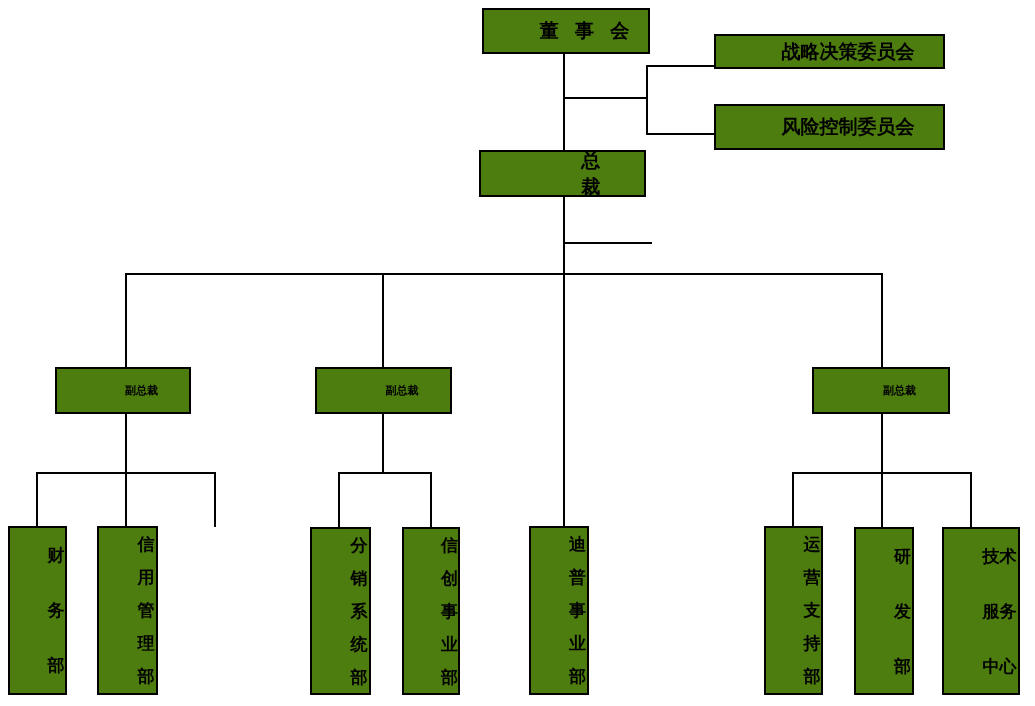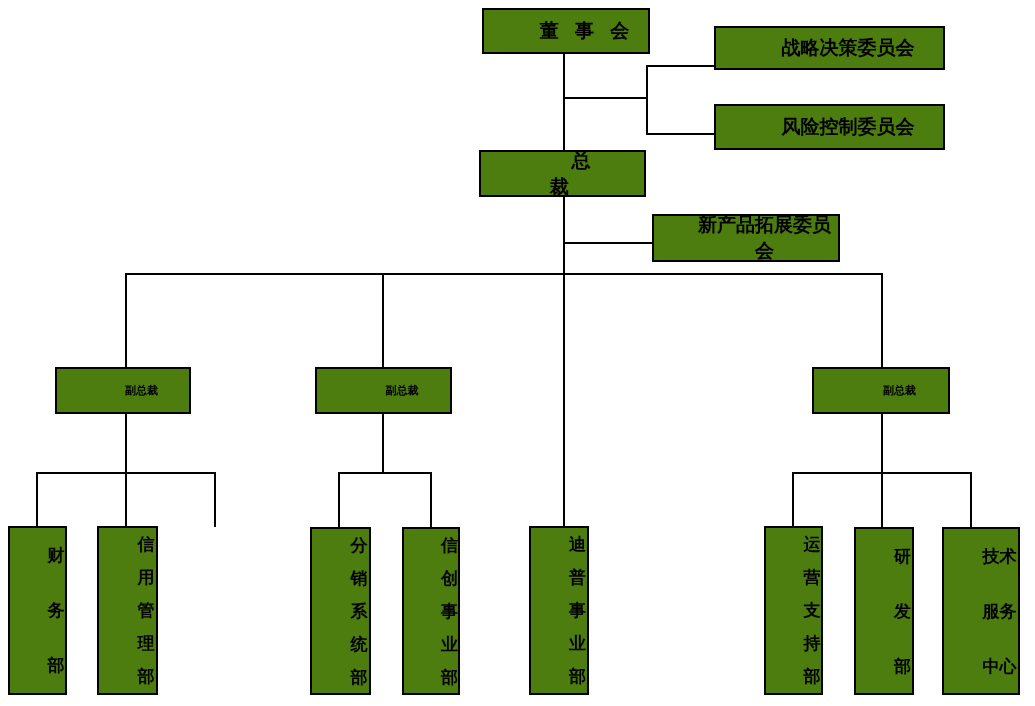--- a/index.html
+++ b/index.html
@@ -29,21 +29,21 @@
   }
   .node span {
     display: block;
     white-space: pre-line;
   }
   .h1-size { font-size: 19px; font-weight: 600; }
   .h2-size { font-size: 19px; font-weight: 600; }
   .vp-size { font-size: 11px; font-weight: 600; }
   .dept    { font-size: 17px; font-weight: 600; }
   .ls-board span     { letter-spacing: 0.85em; text-indent: 0.85em; }
-  .ls-president span { letter-spacing: 2.3em;  text-indent: 2.3em; }
+  .ls-president span { letter-spacing: 2.3em;  text-indent: 2.3em; text-align: right; }
   .rows3 span { line-height: 55px; }
   .rows4 span { line-height: 41px; }
   .rows5 span { line-height: 33px; }
   .line {
     position: absolute;
     background: #000000;
   }
   .line.h { height: 2px; }
   .line.v { width: 2px; }
 </style>
@@ -73,35 +73,32 @@
   <div class="line v" style="left:430px; top:472px; height:55px"></div>
   <div class="line v" style="left:881px; top:414px; height:113px"></div>
   <div class="line h" style="left:792px; top:472px; width:180px"></div>
   <div class="line v" style="left:792px; top:472px; height:55px"></div>
   <div class="line v" style="left:970px; top:472px; height:55px"></div>
 
   <div class="node h1-size ls-board" style="left:482px; top:8px; width:168px; height:46px">
     <span>董事会</span>
   </div>
 
-  <div class="node h2-size" style="left:714px; top:26px; width:231px; height:44px">
+  <div class="node h2-size" style="left:714px; top:34px; width:231px; height:35px">
     <span>战略决策委员会</span>
   </div>
 
   <div class="node h2-size" style="left:714px; top:104px; width:231px; height:46px">
     <span>风险控制委员会</span>
   </div>
 
   <div class="node h1-size ls-president" style="left:479px; top:150px; width:167px; height:47px">
     <span>总裁</span>
   </div>
 
-  <div class="node h2-size" style="left:652px; top:214px; width:188px; height:48px">
-    <span>新产品拓展委员会</span>
-  </div>
 
   <div class="node vp-size" style="left:55px; top:367px; width:136px; height:47px">
     <span>副总裁</span>
   </div>
 
   <div class="node vp-size" style="left:315px; top:367px; width:137px; height:47px">
     <span>副总裁</span>
   </div>
 
   <div class="node vp-size" style="left:812px; top:367px; width:138px; height:47px">

